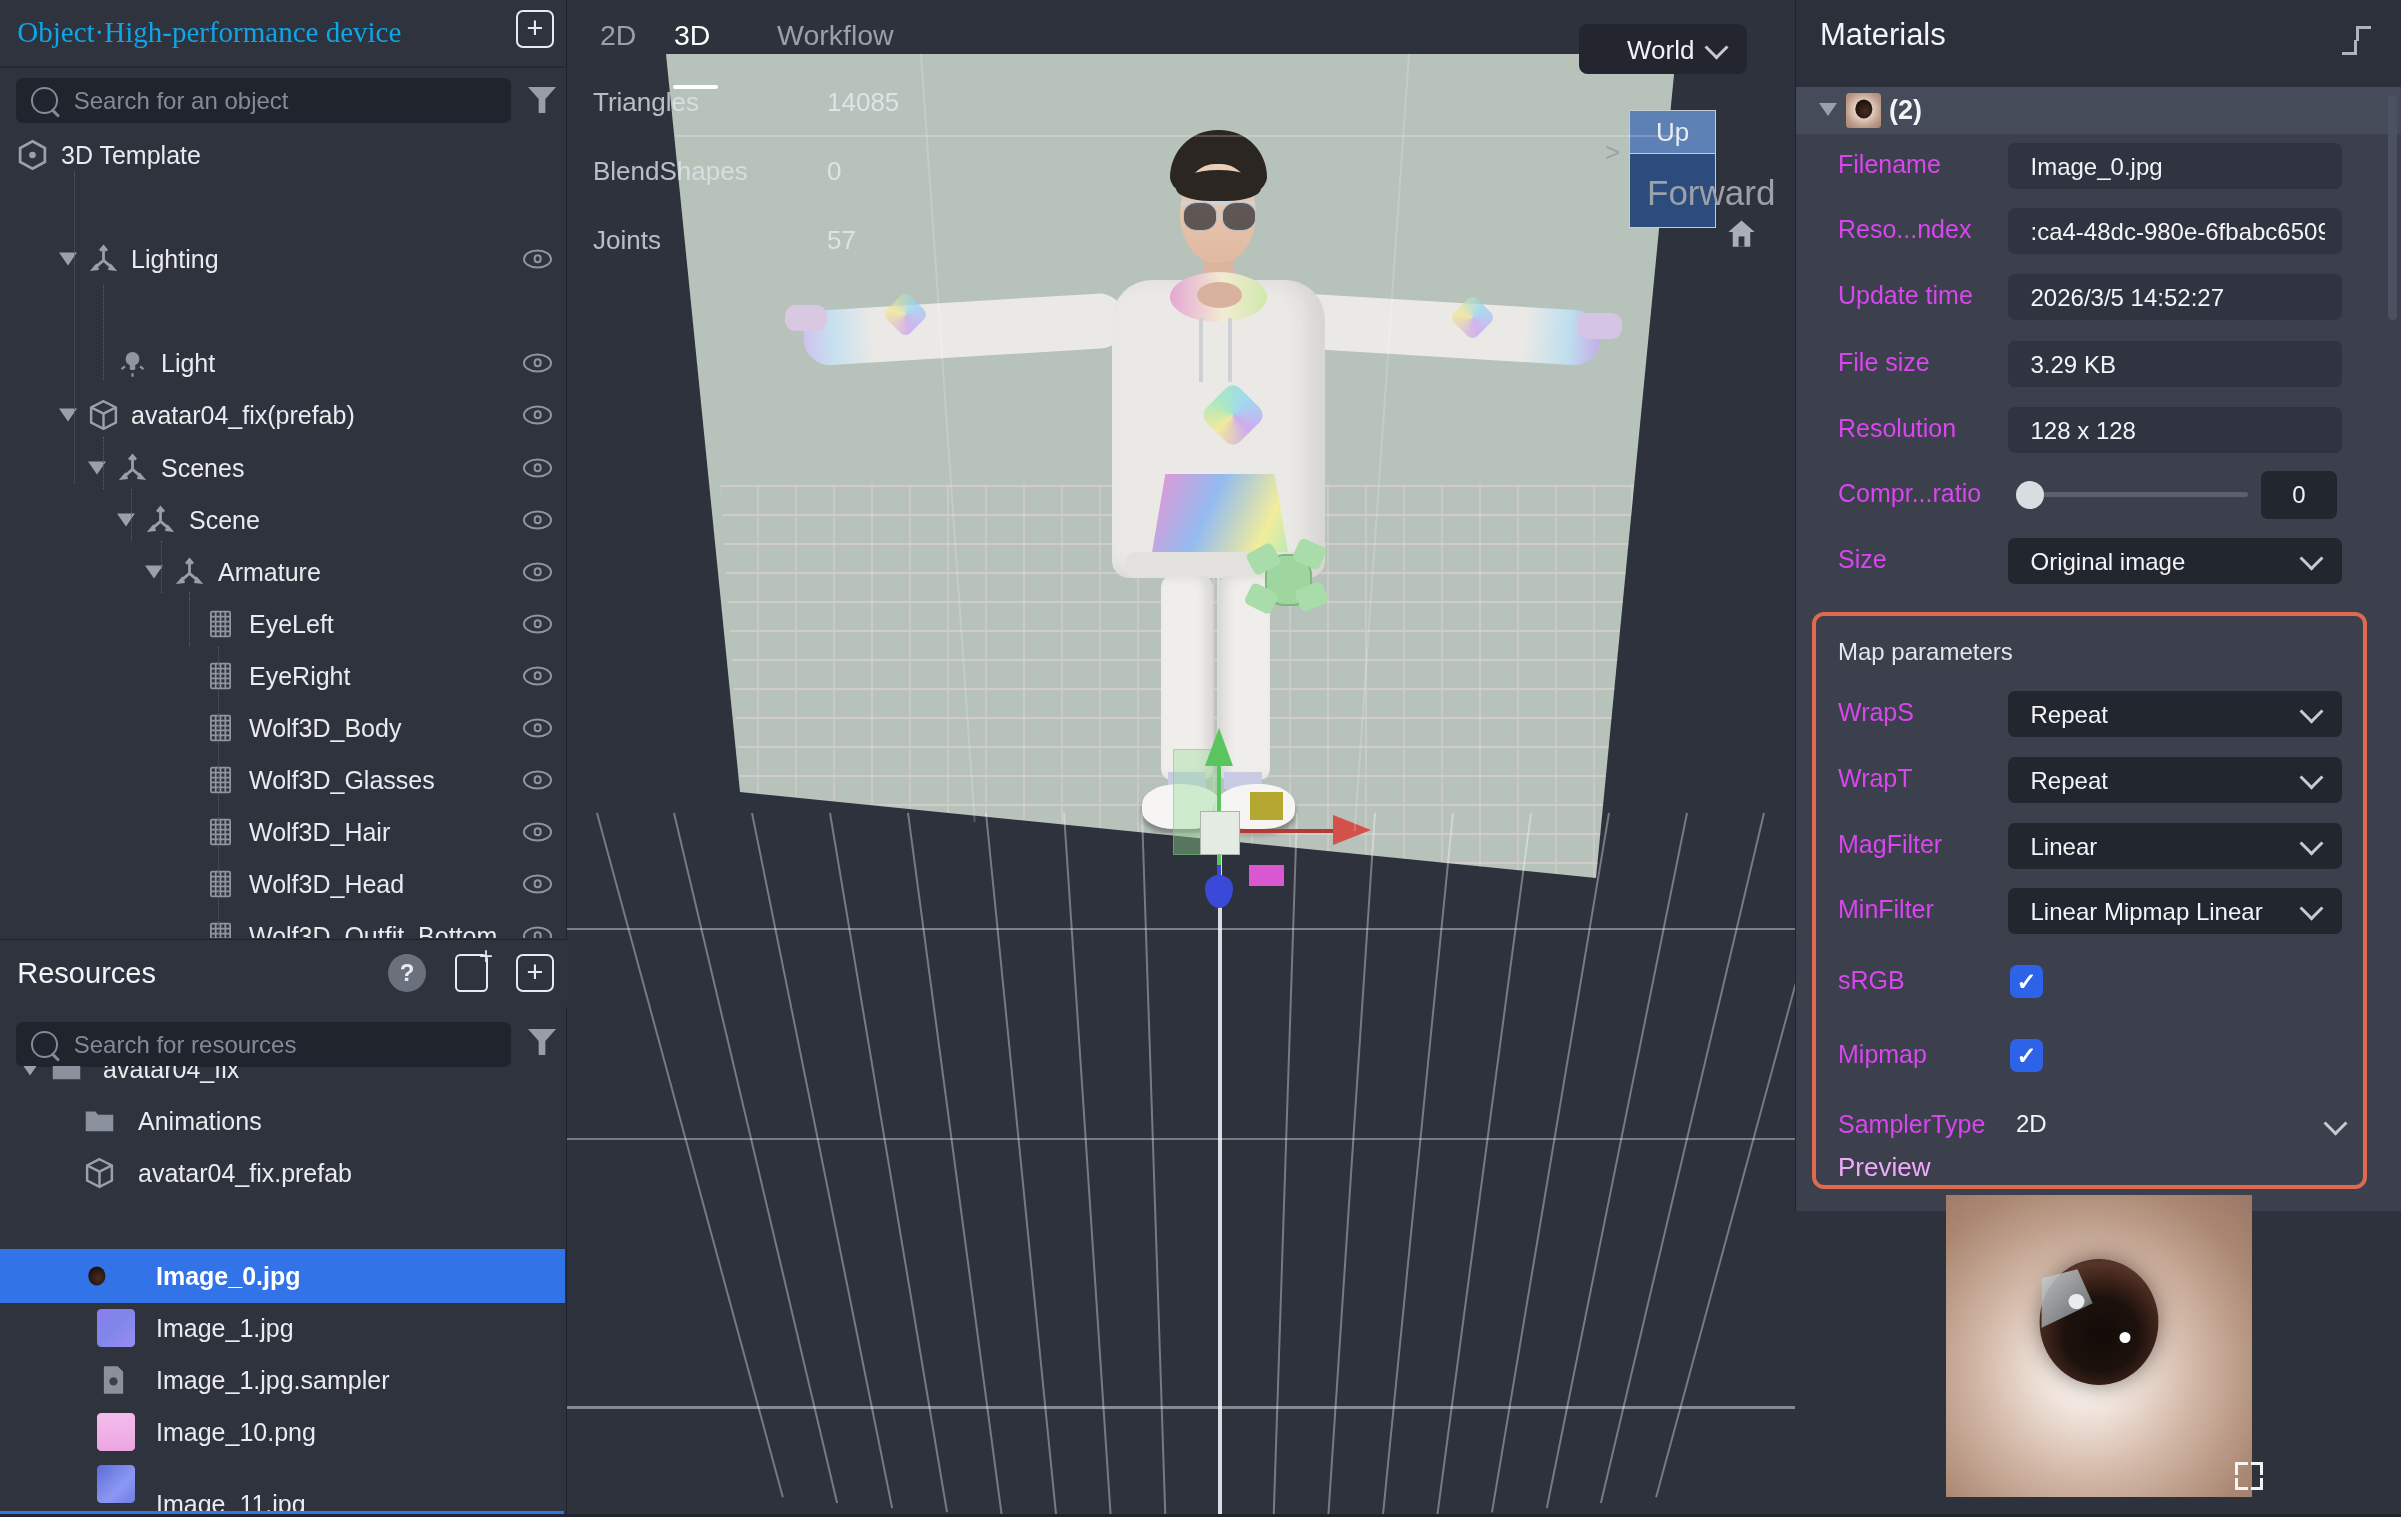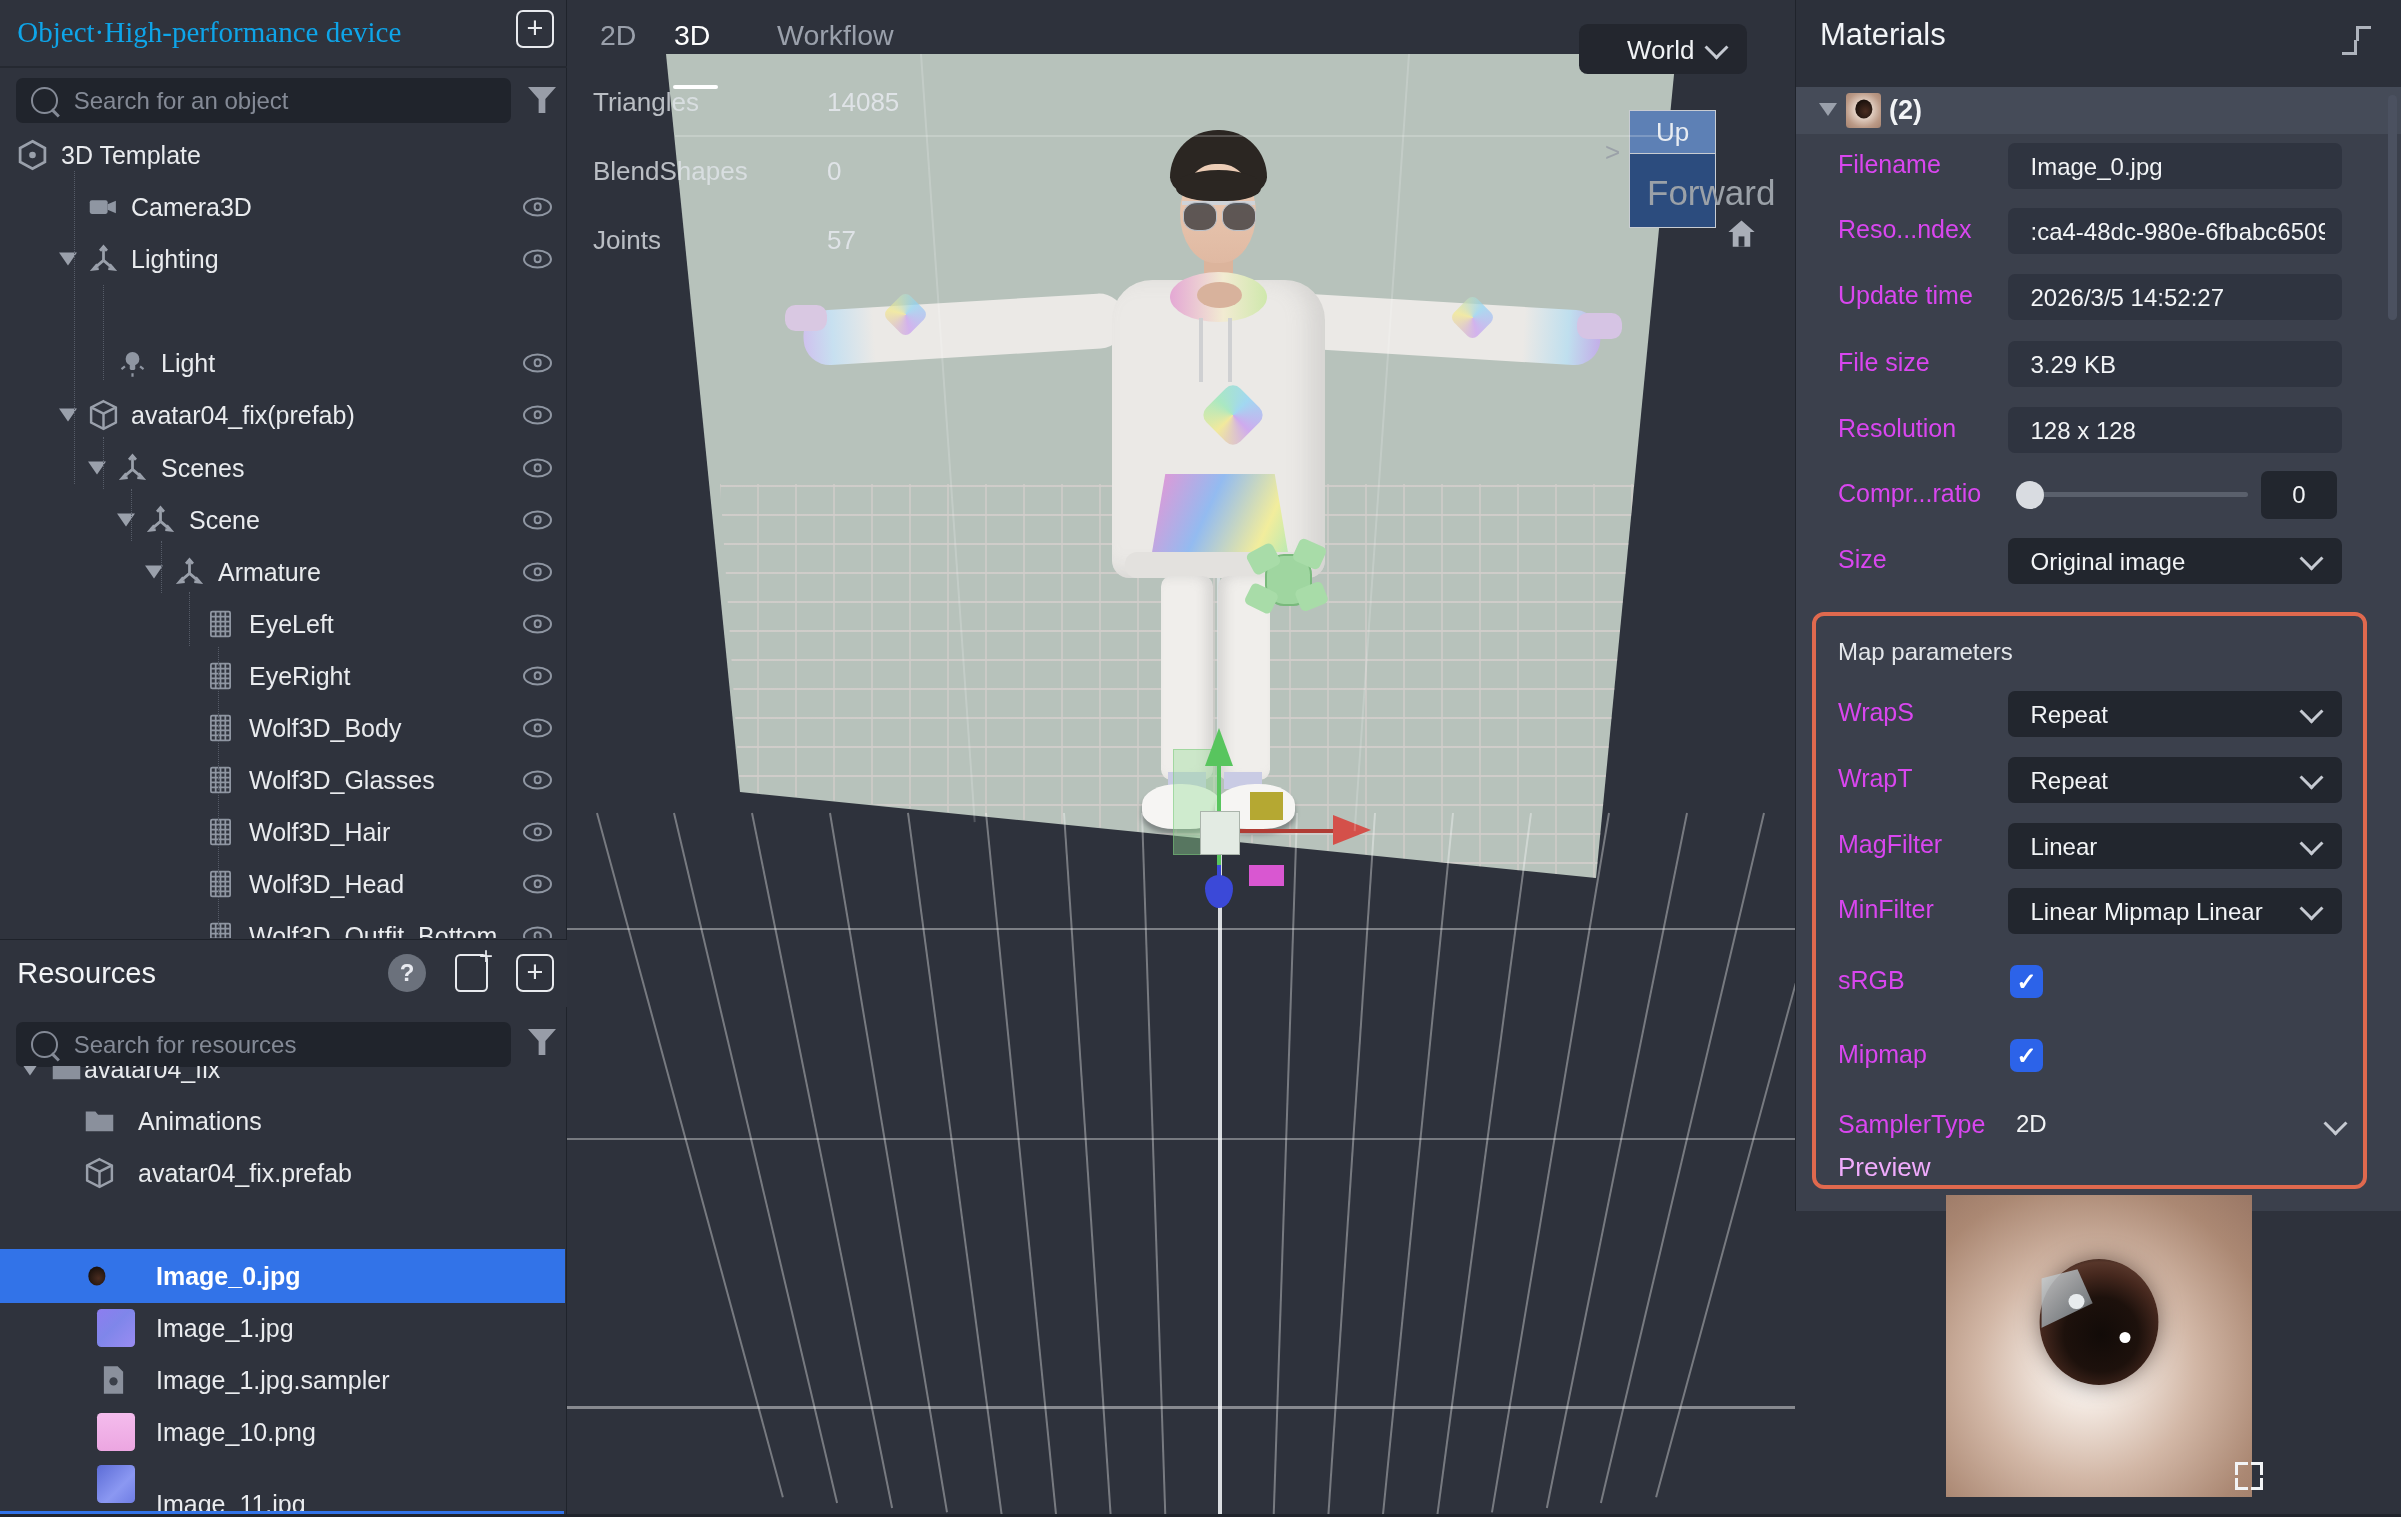--- a/index.html
+++ b/index.html
@@ -137,28 +137,20 @@
     </div>
     <div class="funnel" style="left:528px;top:87px;"></div>
     <div id="tree" style="position:absolute;left:0;top:121px;width:567px;height:817px;overflow:hidden;">
         <div class="trow" style="top: 12px;">
           <span class="ticon" style="left: 15.6px;"><svg viewBox="0 0 24 24">
               <polygon points="12,2 21,7 21,17 12,22 3,17 3,7" fill="none" stroke="#9aa0ab" stroke-width="2"></polygon>
               <circle cx="12" cy="12" r="2.4" fill="#9aa0ab"></circle>
             </svg></span>
           <span class="tlabel" style="left: 61px;">3D Template</span>
         </div>
-        <div class="trow" style="top: 64px;">
-          <span class="ticon" style="left: 87px;"><svg viewBox="0 0 24 24">
-              <rect x="2" y="7" width="13" height="10" rx="1.5" fill="#8f96a2"></rect>
-              <polygon points="15,10 21,7.5 21,16.5 15,14" fill="#8f96a2"></polygon>
-            </svg></span>
-          <span class="tlabel" style="left: 131px;">Camera3D</span>
-          <span class="eye"></span>
-        </div>
         <div class="trow" style="top: 116px;">
           <span class="tri" style="left: 59px;"></span>
           <span class="ticon" style="left: 87px;"><svg viewBox="0 0 24 24" stroke="#9aa0ab" stroke-width="2" fill="none">
               <path d="M12 13 V4"></path>
               <path d="M12 13 L5 19"></path>
               <path d="M12 13 L19 19"></path>
               <path d="M9.5 6 L12 3 L14.5 6"></path>
               <path d="M7.5 16 L4.5 19.5 L8.5 19"></path>
               <path d="M16.5 16 L19.5 19.5 L15.5 19"></path>
             </svg></span>
@@ -302,21 +294,21 @@
       <span class="mag"></span>
       <input placeholder="Search for resources" style="">
     </div>
     <div class="funnel" style="left:528px;top:1029px;"></div>
     <div id="reslist" style="position:absolute;left:0;top:1066px;width:567px;height:446px;overflow:hidden;">
         <div class="trow" style="top: -24px; height: 54px;">
           <span class="tri" style="left: 21px;"></span>
           <span class="ticon" style="left: 50px;"><svg viewBox="0 0 24 24">
               <path d="M2 5 h7 l2 2.5 h11 v12 h-20 z" fill="#8a909c"></path>
             </svg></span>
-          <span class="tlabel" style="left: 84px;">avatar04_fix</span>
+          <span class="tlabel" style="left: 103px;">avatar04_fix</span>
         </div>
         <div class="trow" style="top: 28px; height: 54px;">
           <span class="ticon" style="left: 83px;"><svg viewBox="0 0 24 24">
               <path d="M2 5 h7 l2 2.5 h11 v12 h-20 z" fill="#8a909c"></path>
             </svg></span>
           <span class="tlabel" style="left: 138px;">Animations</span>
         </div>
         <div class="trow" style="top: 80px; height: 54px;">
           <span class="ticon" style="left: 83px;"><svg viewBox="0 0 24 24" fill="none" stroke="#9aa0ab" stroke-width="1.8">
               <path d="M12 2 L21 6.5 V17.5 L12 22 L3 17.5 V6.5 Z"></path>

